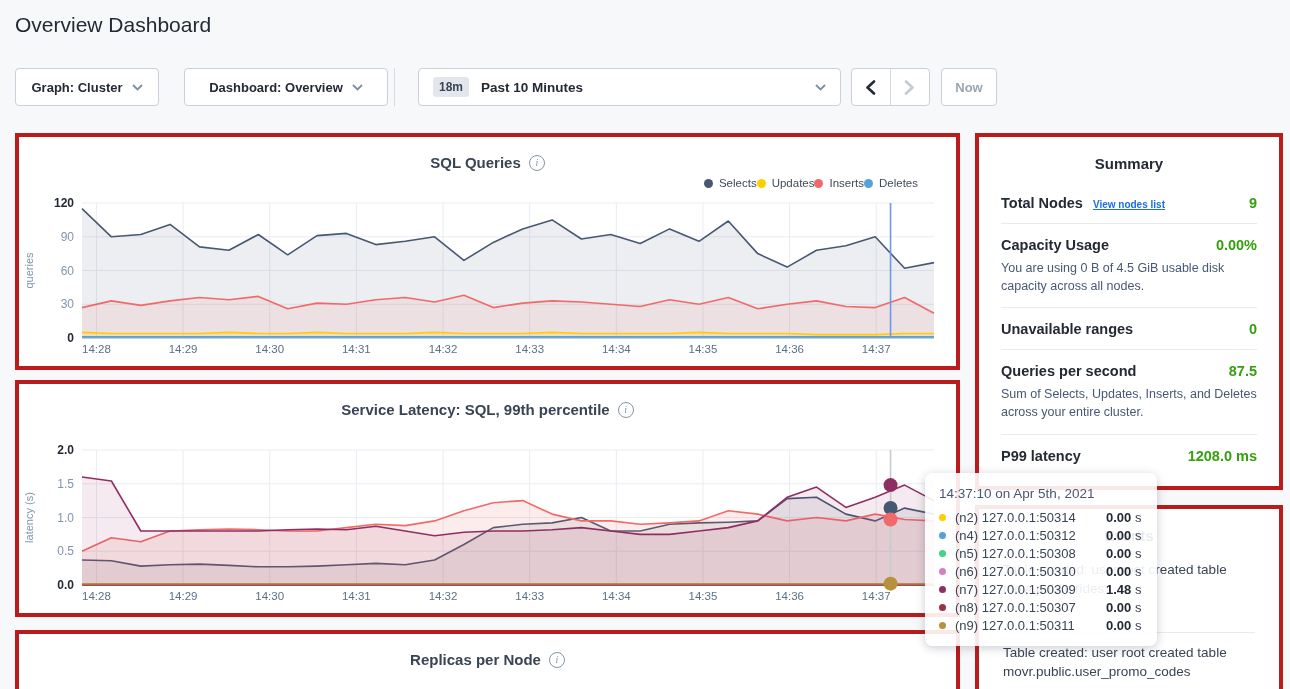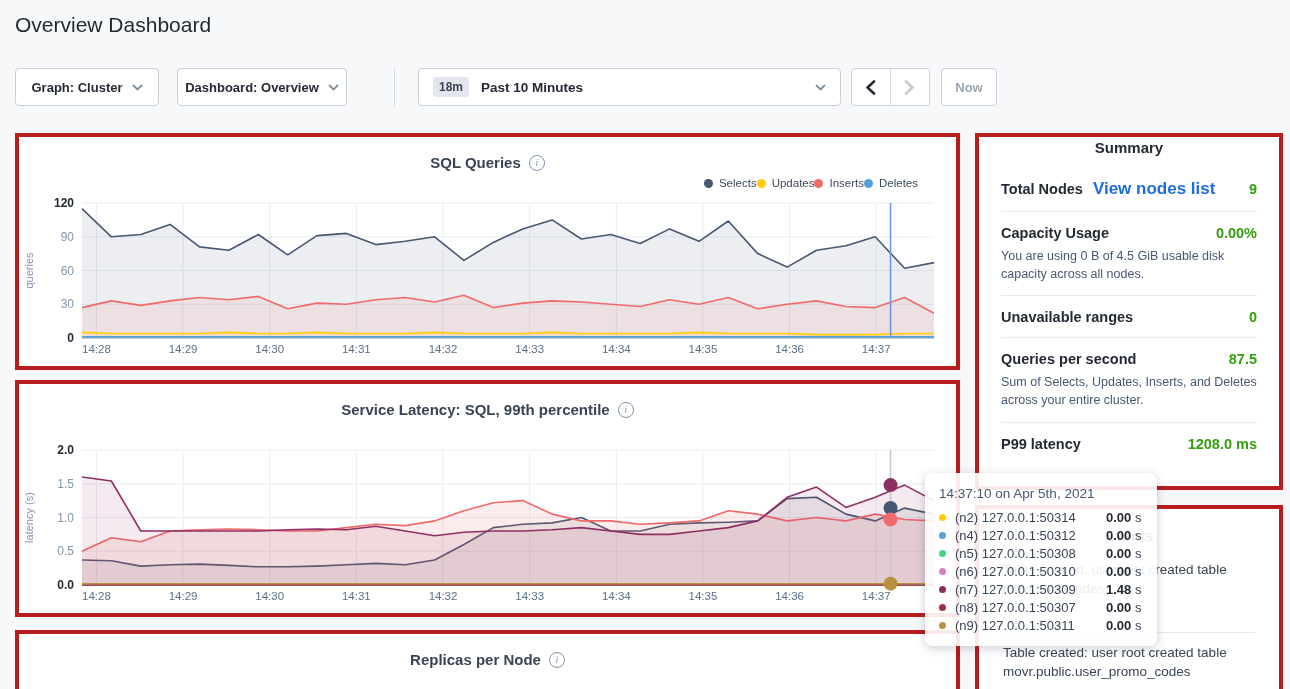--- a/index.html
+++ b/index.html
@@ -41,27 +41,27 @@
     padding-right:38px; }
   .legend-item { display:flex; align-items:center; gap:6px; font-size:11.5px; color:#3f4b5c; cursor:pointer; }
   .legend-dot { width:9px; height:9px; border-radius:50%; }
   svg { display:block; font-family:inherit; }
   .xtick { font-size:11.5px; fill:#5a7089; }
   .ytick { font-size:12px; fill:#8295ab; }
   .ytick-strong { font-size:12px; fill:#242a35; font-weight:bold; }
   .axlabel { font-size:11px; fill:#8295ab; }
 
   
-  .summary-card { left:975px; top:133px; width:308px; height:357px; padding:0 22px 0; }
+  .summary-card { left:975px; top:133px; width:308px; height:357px; padding:16px 22px 0; }
   .panel-title { text-align:center; font-size:15px; font-weight:bold; color:#242a35; padding-top:2px; }
   .sum-row { padding:13px 0 12px; border-bottom:1px solid #e8eaee; }
   .sum-row:last-child { border-bottom:none; }
   .sum-line { display:flex; align-items:baseline; }
   .sum-label { font-size:14.5px; font-weight:bold; color:#242a35; }
-  .sum-link { font-size:17px; font-weight:bold; color:var(--link,#1d6ce0); margin-left:10px; cursor:pointer; }
+  .sum-link { font-size:10px; font-weight:bold; color:var(--link,#1d6ce0); margin-left:10px; cursor:pointer;text-decoration:underline; }
   .sum-value { margin-left:auto; font-size:14.5px; font-weight:bold; color:var(--green,#35a00e); }
   .sum-desc { font-size:12.5px; color:#475872; line-height:1.45; margin-top:6px; }
   .summary-card .panel-title { margin-bottom:10px; }
 
   .events-card { left:975px; top:505px; width:308px; height:220px; padding:16px 24px 0; }
   .events-card .panel-title { margin-bottom:14px; }
   .event-item { font-size:13.5px; color:#394455; line-height:19px; padding:2px 0 34px; }
   .event-item + .event-item { border-top:1px solid #e8eaee; padding-top:10px; }
 
   
@@ -79,21 +79,21 @@
 
 <div class="abs page-title">Overview Dashboard</div>
 
 <div class="abs controls">
   <div class="btn" style="left:0;width:144px;">
     <span>Graph: Cluster</span>
     <svg class="dd-chevron" width="11" height="7" viewBox="0 0 11 7">
         <polyline points="1,1 5.5,5.5 10,1" fill="none" stroke="#7d8ea4" stroke-width="1.8"></polyline>
       </svg>
   </div>
-  <div class="btn" style="left:162px;width:170px;align-items:center;">
+  <div class="btn" style="left:169px;width:204px;align-items:center;">
     <span>Dashboard: Overview</span>
     <svg class="dd-chevron" width="11" height="7" viewBox="0 0 11 7">
         <polyline points="1,1 5.5,5.5 10,1" fill="none" stroke="#7d8ea4" stroke-width="1.8"></polyline>
       </svg>
   </div>
   <div class="vdivider"></div>
   <div class="btn time-btn">
     <span class="time-badge">18m</span>
     <span class="time-label">Past 10 Minutes</span>
     <svg class="dd-chevron" width="11" height="7" viewBox="0 0 11 7">

